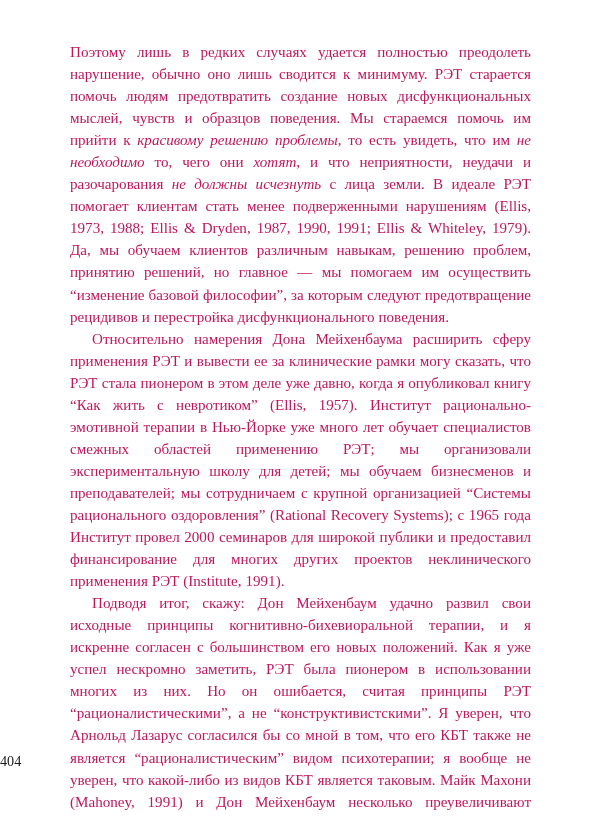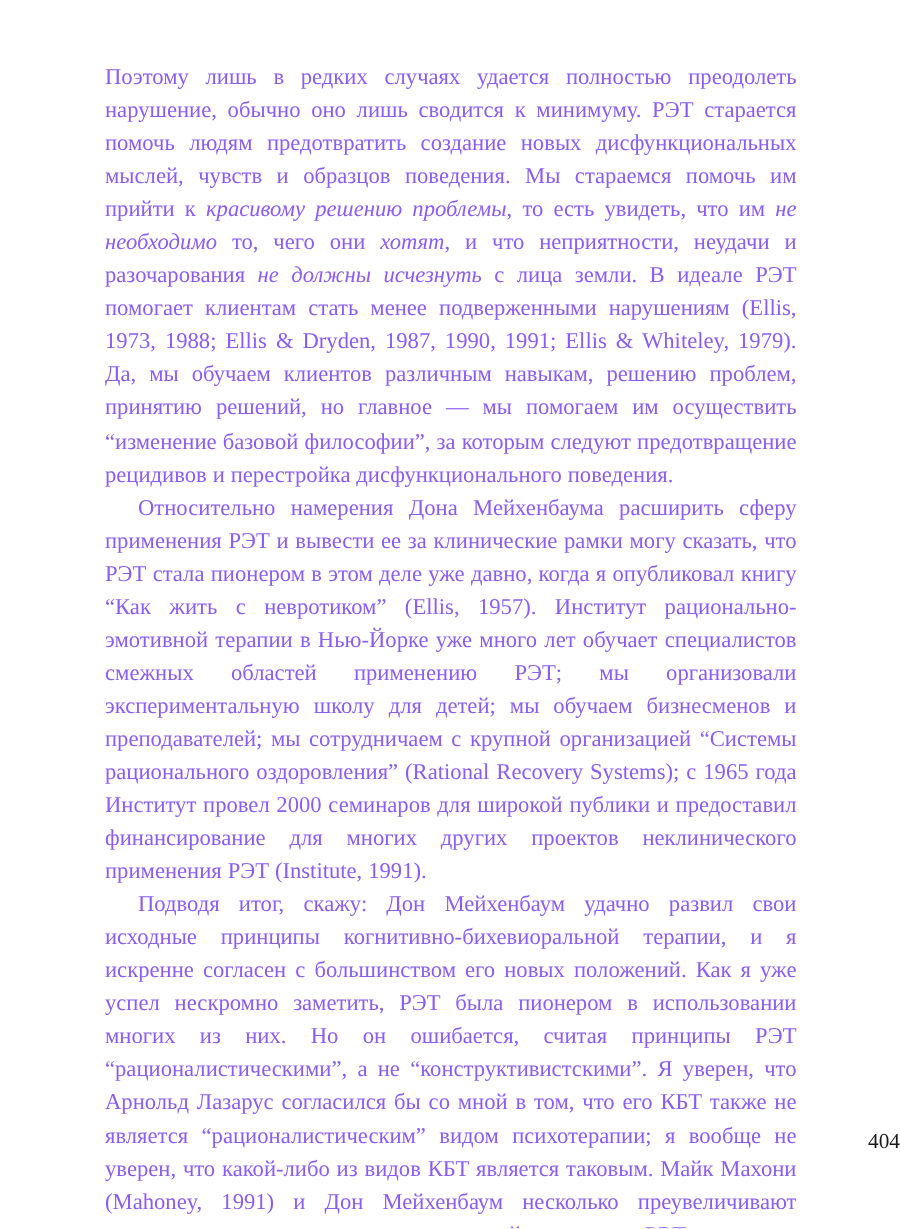--- a/index.html
+++ b/index.html
@@ -25,35 +25,35 @@
   }
   p.para {
     margin: 0;
     padding: 0;
     font-size: 15.1px;
     line-height: 22.05px;
     text-align: justify;
     text-justify: inter-word;
     text-indent: 22px;
     hyphens: manual;
-    color: #8b5cf6;
+    color: #be185d;
     word-spacing: 0.15px;
   }
   p.para.first {
     text-indent: 0;
   }
   p.para em {
     font-style: italic;
   }
   .page-number {
     position: absolute;
     left: 0;
     top: 752px;
     width: 600px;
-    text-align: right;
+    text-align: left;
     font-size: 14.2px;
     line-height: 18px;
     color: #191919;
     font-family: "Liberation Serif", "DejaVu Serif", serif;
   }
 </style>
 </head>
 <body>
 
 <div class="page">

